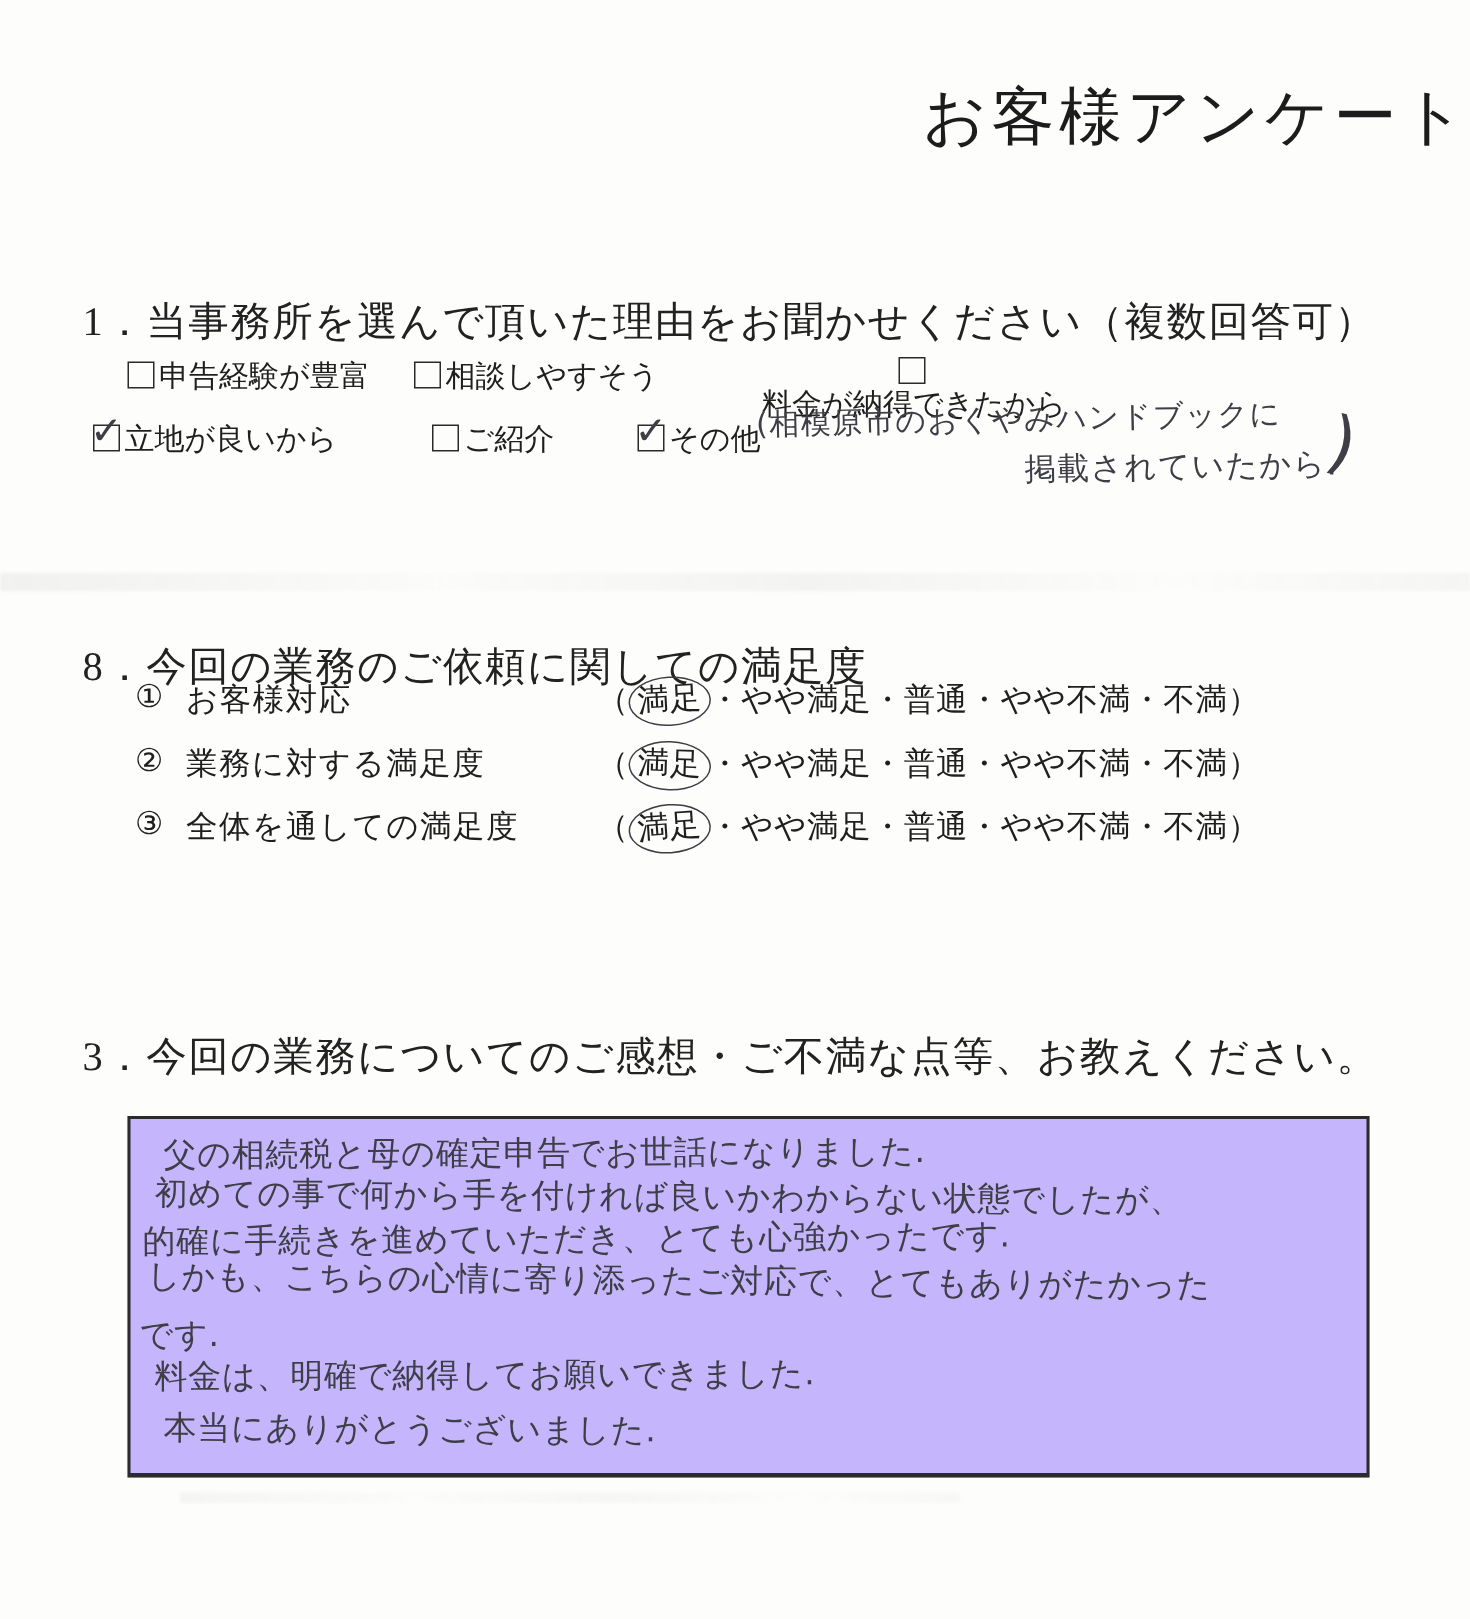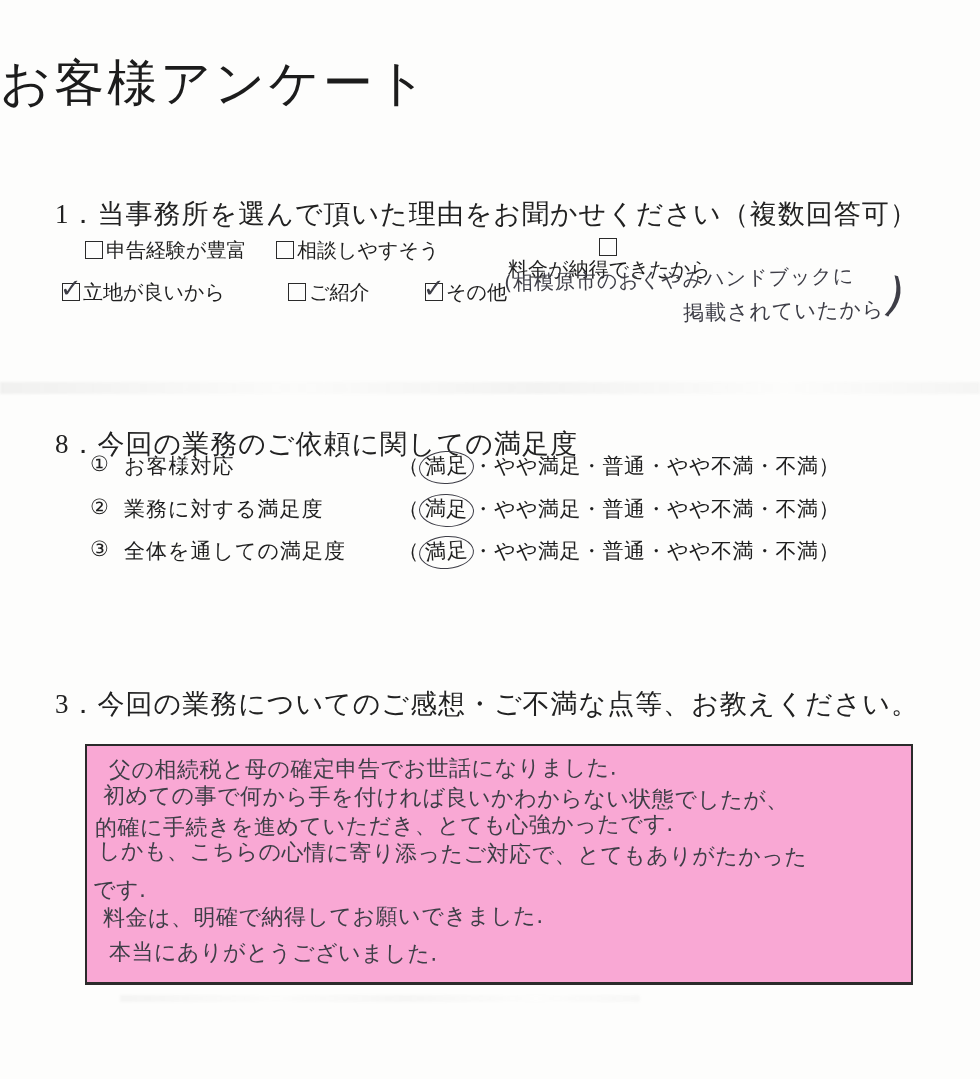--- a/index.html
+++ b/index.html
@@ -10,22 +10,22 @@
     color:#1f1f1f;
     overflow:hidden;
   }
   .page{
     position:relative;width:980px;height:1079px;
     background:#fdfdfc;
   }
   .abs{position:absolute;}
   
   .title{
-    left:0;right:0;top:50px;text-align:left;
-    font-size:50px;letter-spacing:3px;color:#1c1c1c;
+    left:0;right:0;top:50px;text-align:right;
+    font-size:42px;letter-spacing:3px;color:#1c1c1c;
   }
   .q-heading{font-size:27px;letter-spacing:1px;color:#222;}
   
   .opt{height:24px;display:flex;align-items:center;font-size:20px;}
   .cb{
     position:relative;display:inline-block;
     width:16px;height:16px;border:1.6px solid #2a2a2a;
     margin-right:3px;flex:0 0 auto;background:#fdfdfc;
   }
   .check{
@@ -48,21 +48,21 @@
   .sat-num{position:absolute;left:90px;top:0;}
   .sat-label{position:absolute;left:124px;top:0;letter-spacing:1px;}
   .sat-scale{position:absolute;left:398px;top:0;letter-spacing:0.5px;}
   .circled{
     display:inline-block;border:1.7px solid #3d3d46;border-radius:50%;
     padding:0px 5px 3px 5px;margin:-3px -1px;transform:rotate(-3deg);
   }
   
   .comment-box{
     left:85px;top:744px;width:824px;height:236px;
-    border:2px solid #2b2b2b;border-bottom-width:3px;background:#f9a8d4;
+    border:2px solid #2b2b2b;border-bottom-width:3px;background:#c4b5fd;
   }
   .c-line{position:absolute;font-size:22px;letter-spacing:0.5px;}
   
   .artifact{
     pointer-events:none;
     background:linear-gradient(90deg,rgba(120,120,120,0.18),rgba(180,180,180,0.05) 30%,rgba(130,130,130,0.16) 55%,rgba(200,200,200,0.03) 80%,rgba(140,140,140,0.14));
     filter:blur(1px);
   }
 </style>
 </head>

